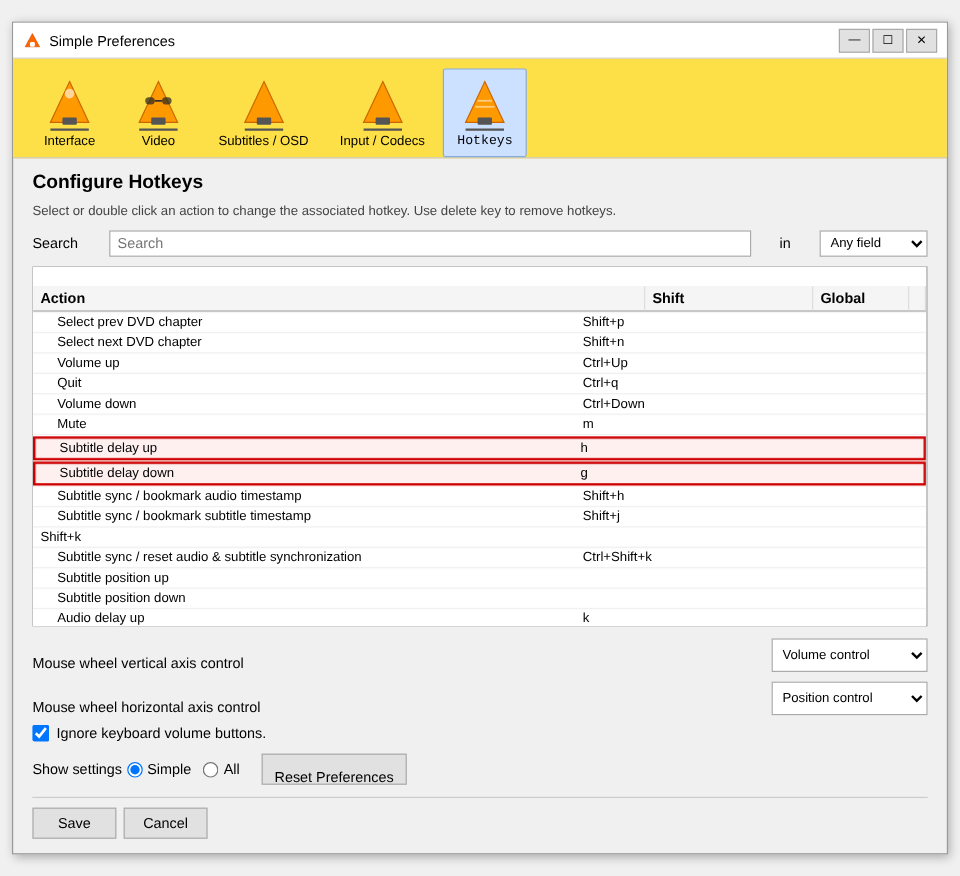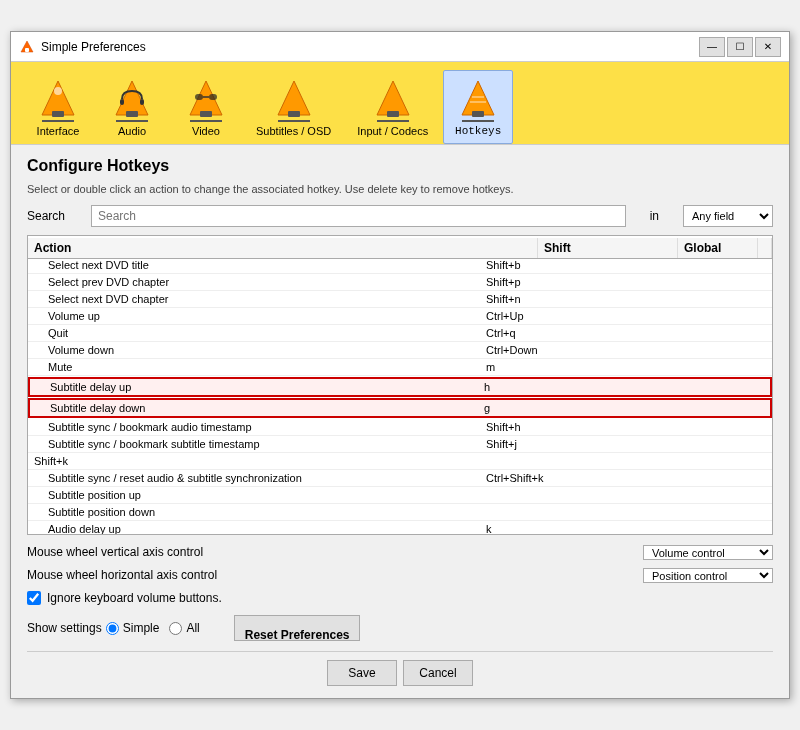--- a/index.html
+++ b/index.html
@@ -130,21 +130,21 @@
       height: 300px;
       overflow-y: scroll;
       overflow-x: hidden;
     }
     .table-header {
       display: grid;
       grid-template-columns: 1fr 140px 80px 14px;
       background: #f5f5f5;
       border-bottom: 1px solid #aaa;
       position: sticky;
-      top: 2px;
+      top: 16px;
       z-index: 1;
     }
     .table-header-cell {
       padding: 3px 6px;
       font-weight: 600;
       font-size: 12px;
       border-right: 1px solid #ddd;
     }
     .table-row {
       display: grid;
@@ -164,30 +164,30 @@
       white-space: nowrap;
       text-overflow: ellipsis;
     }
     .table-cell.action { padding-left: 20px; }
 
     .bottom-section {
       margin-top: 10px;
     }
     .bottom-row {
       display: flex;
-      align-items: flex-start;
+      align-items: flex-end;
       justify-content: space-between;
       margin-bottom: 8px;
     }
     .bottom-row-label {
       font-size: 12px;
       flex: 1;
     }
     .bottom-dropdown {
-      height: 15px;
+      height: 28px;
       border: 1px solid #aaa;
       padding: 0 4px;
       font-size: 11px;
       background: white;
       min-width: 130px;
     }
     .checkbox-row {
       display: flex;
       align-items: center;
       gap: 6px;
@@ -205,26 +205,25 @@
       font-size: 12px;
     }
     .show-settings-row label { margin-right: 6px; }
     .reset-btn {
       height: 24px;
       padding: 12px 10px;
       font-size: 12px;
       background: #e1e1e1;
       border: 1px solid #aaa;
       cursor: pointer;
-      margin-left: 24px;
-      font-weight: bold;
+      margin-left: 8px;
     }
     .footer-buttons {
       display: flex;
-      justify-content: center;
+      justify-content: flex-start;
       gap: 6px;
       margin-top: 6px;
       padding-top: 8px;
       border-top: 1px solid #ccc;
     }
     .footer-btn {
       height: 26px;
       min-width: 70px;
       font-size: 12px;
       border: 1px solid #aaa;
@@ -282,32 +281,20 @@
     <div class="toolbar-item">
       <svg class="vlc-cone" viewBox="0 0 48 48">
         <polygon points="24,4 40,38 8,38" fill="#f90" stroke="#c60" stroke-width="1"></polygon>
         <rect x="18" y="34" width="12" height="6" fill="#555" rx="1"></rect>
         <circle cx="24" cy="14" r="4" fill="white" opacity="0.6"></circle>
         <line x1="8" y1="44" x2="40" y2="44" stroke="#555" stroke-width="2"></line>
       </svg>
       <span class="toolbar-label">Interface</span>
     </div>
 
-    <div class="toolbar-item">
-      <svg class="vlc-cone" viewBox="0 0 48 48">
-        <polygon points="24,4 40,38 8,38" fill="#f90" stroke="#c60" stroke-width="1"></polygon>
-        <rect x="18" y="34" width="12" height="6" fill="#555" rx="1"></rect>
-
-        <path d="M14,22 Q14,14 24,14 Q34,14 34,22" stroke="#333" stroke-width="2" fill="none"></path>
-        <rect x="12" y="22" width="4" height="6" rx="2" fill="#333"></rect>
-        <rect x="32" y="22" width="4" height="6" rx="2" fill="#333"></rect>
-        <line x1="8" y1="44" x2="40" y2="44" stroke="#555" stroke-width="2"></line>
-      </svg>
-      <span class="toolbar-label">Audio</span>
-    </div>
 
     <div class="toolbar-item">
       <svg class="vlc-cone" viewBox="0 0 48 48">
         <polygon points="24,4 40,38 8,38" fill="#f90" stroke="#c60" stroke-width="1"></polygon>
         <rect x="18" y="34" width="12" height="6" fill="#555" rx="1"></rect>
 
         <rect x="13" y="17" width="8" height="6" rx="3" fill="#222" opacity="0.7"></rect>
         <rect x="27" y="17" width="8" height="6" rx="3" fill="#222" opacity="0.7"></rect>
         <line x1="21" y1="20" x2="27" y2="20" stroke="#333" stroke-width="1.5"></line>
         <line x1="8" y1="44" x2="40" y2="44" stroke="#555" stroke-width="2"></line>

